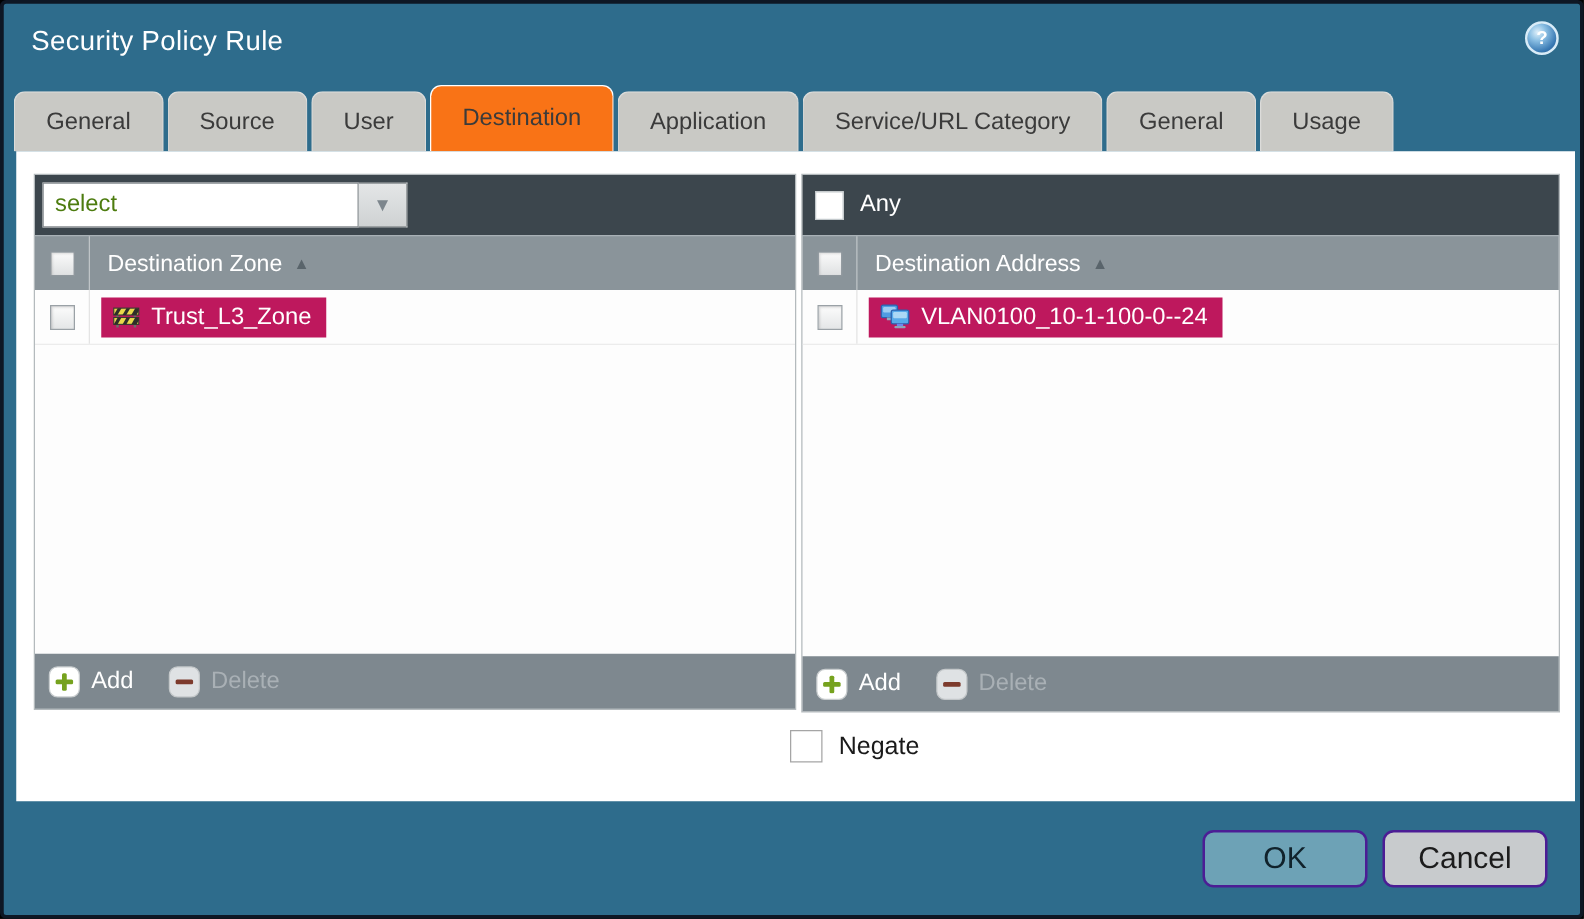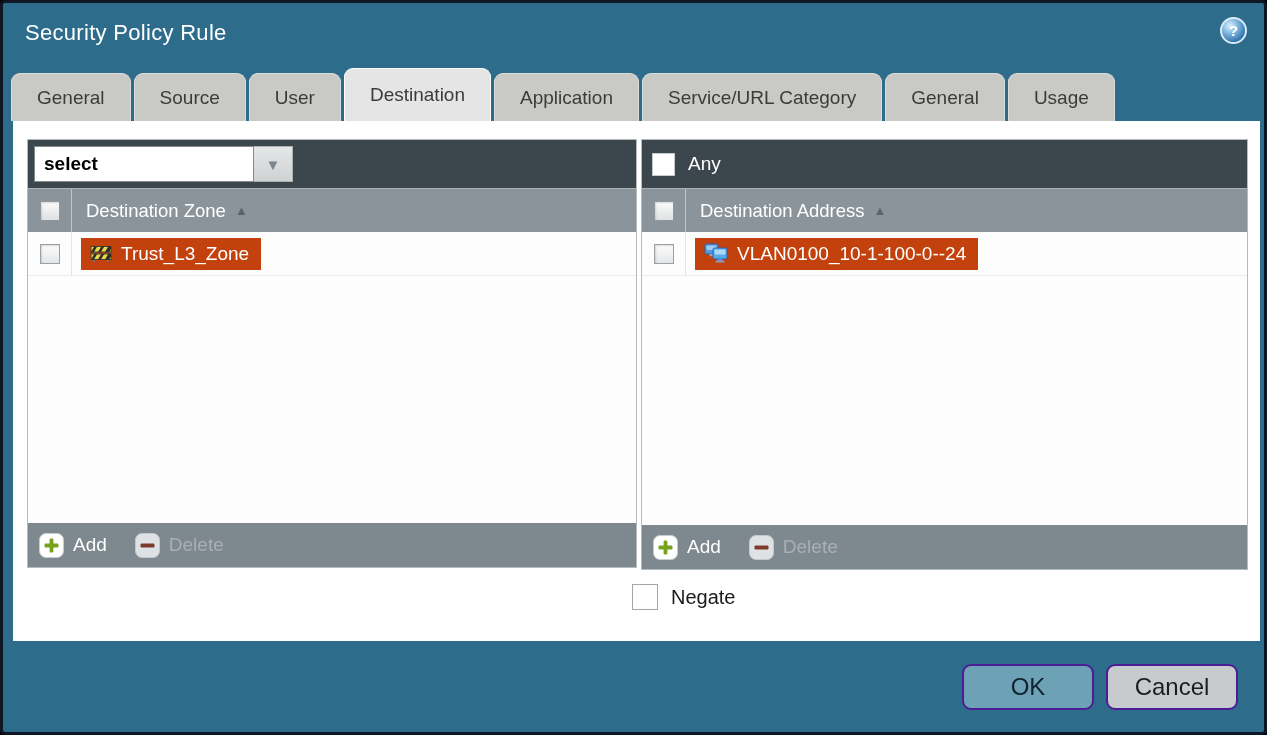--- a/index.html
+++ b/index.html
@@ -16,35 +16,35 @@
           background: radial-gradient(circle at 35% 30%, #dff0fa 0%, #8cc0e4 30%, #3a7ab4 70%, #1d5287 100%);
           border:2px solid #d9ecf8; color:#fff; font-weight:bold; font-size:15px;
           display:flex; align-items:center; justify-content:center; cursor:pointer; }
 
   
   .tabs { position:absolute; top:65px; left:8px; right:8px; height:53px;
           display:flex; gap:3px; align-items:flex-end; }
   .tab { height:48px; display:flex; align-items:center; padding:0 25px;
          background:#c9c9c5; border-radius:9px 9px 0 0; font-size:19px; color:#3b3b3b;
          cursor:pointer; white-space:nowrap; border:1px solid #dcdcda; border-bottom:none; }
-  .tab.active { background:#e5e5e5; height:53px; border-color:#fff; }
+  .tab.active { background:#f97316; height:53px; border-color:#fff; }
 
   
   .content { position:absolute; top:118px; left:10px; width:1247px; height:520px; background:#fff; }
 
   .panel { position:absolute; border:1px solid #b4babd; display:flex; flex-direction:column; background:#fdfdfd; }
   .panel-left  { left:14px;  top:18px; width:610px; height:429px; }
   .panel-right { left:628px; top:18px; width:607px; height:431px;text-align:center; }
 
   .panel-top { height:48px; background:#3c464d; display:flex; align-items:center;
                padding:0 6px; flex:0 0 auto; }
 
   .combo { display:flex; }
-  .combo-input { width:220px; height:36px; background:#fff; border:1px solid #848a8e;
-                 font-size:19px; color:#000000; display:flex; align-items:center; padding:0 9px;font-weight:bold; }
+  .combo-input { width:253px; height:36px; background:#fff; border:1px solid #848a8e;
+                 font-size:19px; color:#4d7c0f; display:flex; align-items:center; padding:0 9px; }
   .combo-btn { width:39px; height:36px; margin-left:0;
                background:linear-gradient(#e4e6e7,#cfd2d3); border:1px solid #aeb2b4; border-left:none;
                display:flex; align-items:center; justify-content:center;
                color:#7d868d; font-size:15px; cursor:pointer; }
 
   .cb { background:#fff; border:1px solid #98a0a6; box-shadow:inset 1px 1px 2px rgba(0,0,0,.14); cursor:pointer; }
   .cb-any { width:23px; height:23px; margin-left:4px; box-shadow:none; border-color:#c3c9cc; }
   .cb-head { width:20px; height:20px; background:linear-gradient(#fbfbfb,#dfe1e2); border-color:#8f979d; }
   .cb-row  { width:20px; height:20px; background:linear-gradient(#fcfcfc,#e4e6e7); border-color:#9aa1a6; }
 
@@ -54,21 +54,21 @@
                    color:#fff; font-size:18.5px; flex:0 0 auto; border-top:1px solid #a9b1b6; }
   .cb-col { width:44px; align-self:stretch; display:flex; align-items:center; justify-content:center;
             border-right:1px solid rgba(255,255,255,.45); }
   .colhead-label { margin-left:14px; }
   .sort-arrow { margin-left:9px; font-size:13px; color:#59646b; }
 
   .panel-body { flex:1 1 auto; overflow:hidden; }
   .grid-row { height:44px; display:flex; align-items:center; border-bottom:1px solid #ececec; }
   .grid-row .cb-col { border-right:1px solid #e4e4e4; }
   .chip { margin-left:9px; display:flex; align-items:center; gap:9px;
-          background:#c2410c; color:#fff; font-size:19px; padding:5px 12px 5px 9px; cursor:pointer; }
+          background:#be185d; color:#fff; font-size:19px; padding:5px 12px 5px 9px; cursor:pointer; }
 
   .panel-footer { height:44px; background:#7e888f; display:flex; align-items:center;
                   padding:0 11px; gap:28px; flex:0 0 auto; }
   .tool { display:flex; align-items:center; gap:9px; font-size:19px; color:#ffffff; cursor:pointer; }
   .tool.disabled { color:#a9b0b5; cursor:default; }
   .toolbox { width:25px; height:25px; border-radius:7px; display:flex; align-items:center; justify-content:center; }
   .toolbox-add { background:#fff; border:1px solid #c9cdcf; }
   .toolbox-del { background:#dfe2e4; border:1px solid #c4c8ca; }
 
   .negate-row { position:absolute; left:619px; top:463px; display:flex; align-items:center; gap:13px; }

